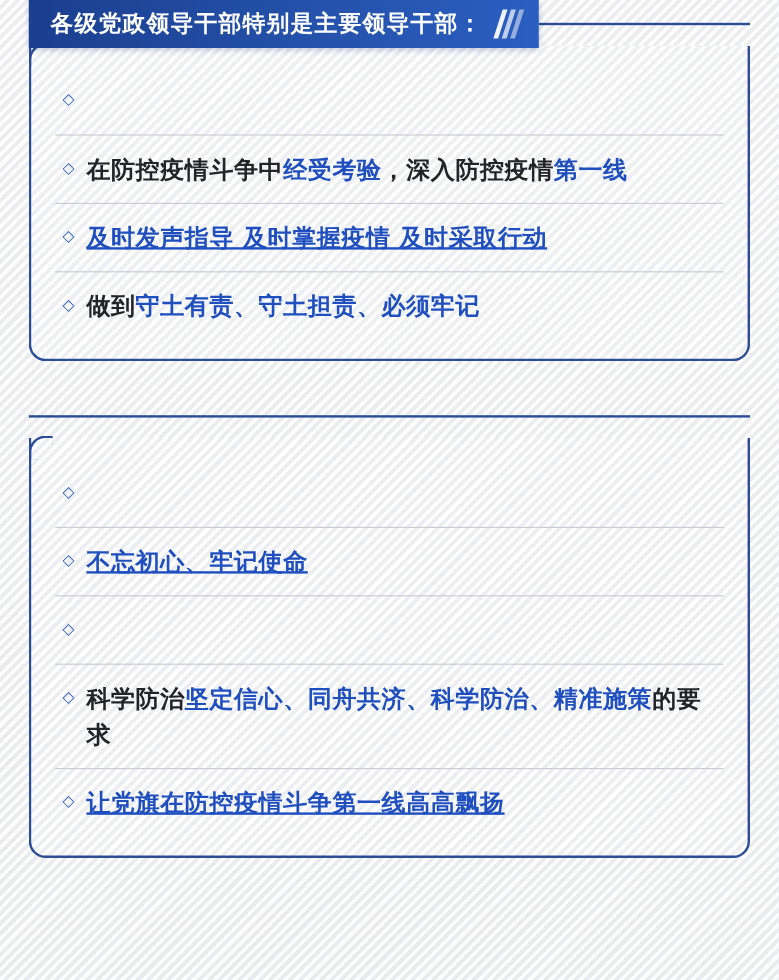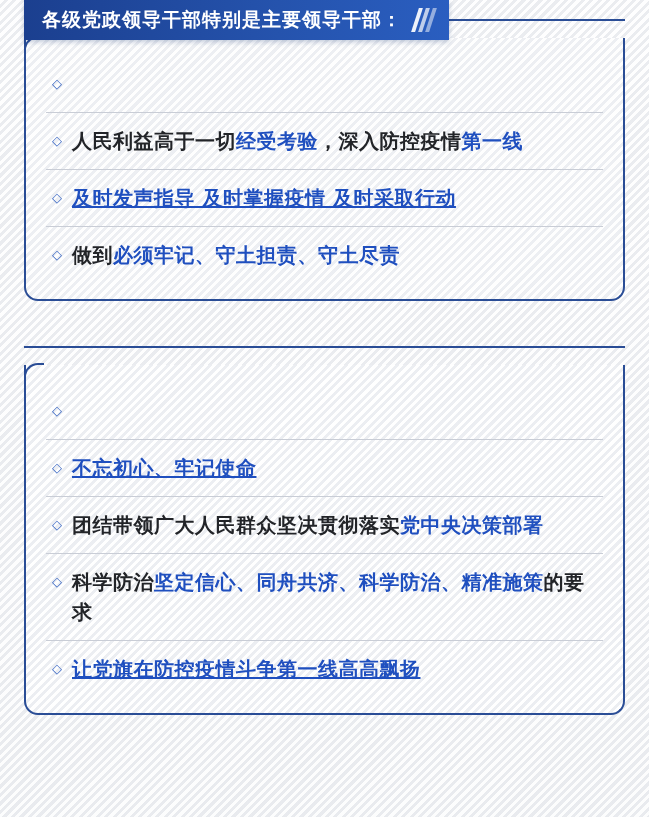--- a/index.html
+++ b/index.html
@@ -157,48 +157,47 @@
           </span>
       </div>
       <div class="head-rule"></div>
     </div>
     <div class="card-body">
       <div class="item">
         <span class="bullet">◇</span>
       </div>
       <div class="item">
         <span class="bullet">◇</span>
-        <span class="text"><span>人民利益高于一切</span><span class="hl">经受考验</span><span>，深入防控疫情</span><span class="hl">第一线</span></span>
+        <span class="text"><span>在防控疫情斗争中</span><span class="hl">经受考验</span><span>，深入防控疫情</span><span class="hl">第一线</span></span>
       </div>
       <div class="item">
         <span class="bullet">◇</span>
         <span class="text all-hl">及时发声指导  及时掌握疫情  及时采取行动</span>
       </div>
       <div class="item">
         <span class="bullet">◇</span>
-        <span class="text"><span>做到</span><span class="hl">必须牢记、守土担责、守土尽责</span></span>
+        <span class="text"><span>做到</span><span class="hl">守土有责、守土担责、必须牢记</span></span>
       </div>
     </div>
   </div>
 
   <div class="card">
     <div class="card-head">
       <div class="head-rule"></div>
     </div>
     <div class="card-body">
       <div class="item">
         <span class="bullet">◇</span>
       </div>
       <div class="item">
         <span class="bullet">◇</span>
         <span class="text all-hl">不忘初心、牢记使命</span>
       </div>
       <div class="item">
         <span class="bullet">◇</span>
-        <span class="text"><span>团结带领广大人民群众坚决贯彻落实</span><span class="hl">党中央决策部署</span></span>
       </div>
       <div class="item">
         <span class="bullet">◇</span>
         <span class="text"><span>科学防治</span><span class="hl">坚定信心、同舟共济、科学防治、精准施策</span><span>的要求</span></span>
       </div>
       <div class="item">
         <span class="bullet">◇</span>
         <span class="text all-hl">让党旗在防控疫情斗争第一线高高飘扬</span>
       </div>
     </div>

